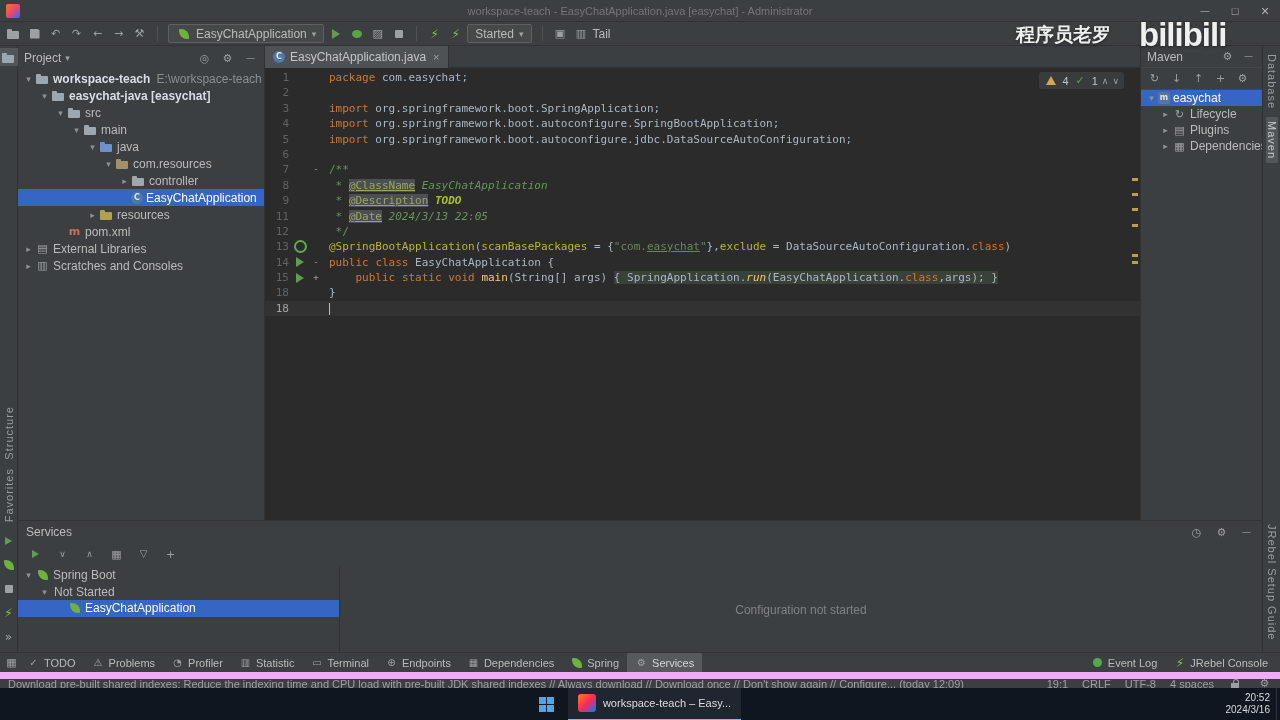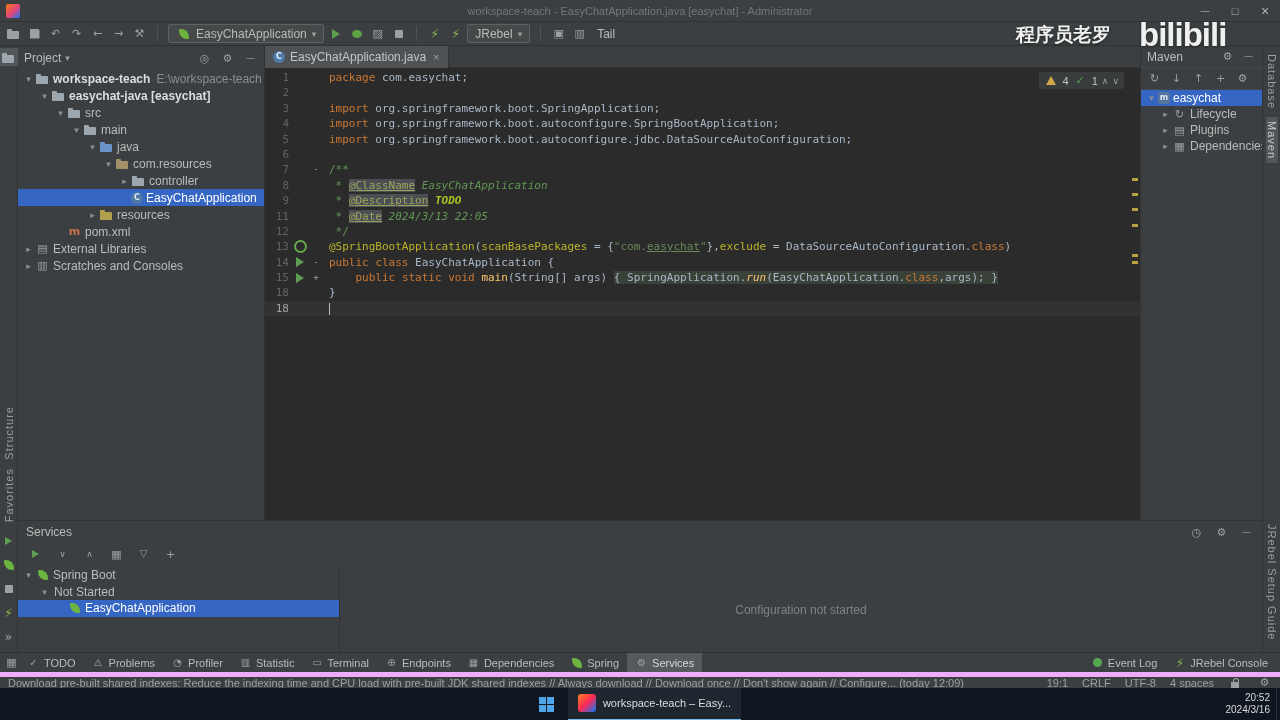--- a/index.html
+++ b/index.html
@@ -50,21 +50,21 @@
 .wc-min::before{content:"—";font-size:9px}
 .wc-max::before{content:"□"}
 .wc-close::before{content:"×";font-size:14px}
 
 
 #toolbar{position:absolute;left:0;top:22px;width:1280px;height:24px;background:#3c3f41;border-bottom:1px solid #323232;display:flex;align-items:center;padding:0 6px;gap:4px}
 #toolbar .grp{display:flex;align-items:center;gap:6px}
 .sep{width:1px;height:15px;background:#515151;margin:0 6px;flex:none}
 .combo{display:flex;align-items:center;gap:5px;height:19px;padding:0 7px;background:#45494a;border:1px solid #5e6163;border-radius:2px;font-size:12px;color:#bbb;white-space:nowrap}
 .chev-d{color:#9da0a2;font-size:9px}.chev-d::before{content:"▾"}
-#tail{color:#bbb;font-size:12px;margin-left:6px}
+#tail{color:#bbb;font-size:12px;}
 
 
 .stripe{position:absolute;top:46px;width:18px;height:606px;background:#3c3f41;display:flex;flex-direction:column;align-items:center}
 #lstripe{left:0;border-right:1px solid #323232}
 #rstripe{left:1262px;border-left:1px solid #323232}
 .vtext{writing-mode:vertical-rl;font-size:11px;color:#9a9ea0;letter-spacing:1px;margin:8px 0;white-space:nowrap}
 .vtext.flip{transform:rotate(180deg)}
 .vtext.active{background:#515658;color:#c7c9cb;padding:4px 0}
 .stripe-icon{width:18px;height:18px;display:flex;align-items:center;justify-content:center;margin:2px 0}
 .stripe-icon.active{background:#515658}
@@ -131,21 +131,21 @@
 #svc-empty{flex:1;display:flex;align-items:center;justify-content:center;color:#7f8284;font-size:12px}
 
 
 #twbar{position:absolute;left:0;top:652px;width:1280px;height:20px;background:#3c3f41;border-top:1px solid #323232;display:flex;align-items:center;font-size:11px;padding:0 4px}
 .twb{display:flex;align-items:center;gap:4px;padding:0 8px;height:100%;color:#bbb;white-space:nowrap}
 .twb.active{background:#565a5d;color:#d5d7d9}
 .twb .ic{width:13px;height:13px;font-size:10px}
 #twb-right{margin-left:auto;display:flex;height:100%}
 
 
-#statusbar{position:absolute;left:0;top:672px;width:1280px;height:16px;background:#3c3f41;border-top:5px solid #f0abfc;display:flex;align-items:center;padding:0 8px;font-size:11px;color:#9da0a2;white-space:nowrap}
+#statusbar{position:absolute;left:0;top:672px;width:1280px;height:16px;background:#3c3f41;border-top:7px solid #f0abfc;display:flex;align-items:center;padding:0 8px;font-size:11px;color:#9da0a2;white-space:nowrap}
 #sb-right{margin-left:auto;display:flex;gap:14px;align-items:center}
 
 
 #taskbar{position:absolute;left:0;top:688px;width:1280px;height:32px;background:#0f1620;display:flex;align-items:center;justify-content:center}
 .tb-center{display:flex;align-items:center;gap:14px;height:100%}
 .win-logo{display:grid;grid-template-columns:7px 7px;grid-template-rows:7px 7px;gap:1px}
 .win-logo i{background:#4da6e8}
 .task-item{display:flex;align-items:center;gap:7px;height:100%;padding:16px 10px;background:rgba(255,255,255,.07);border-bottom:2px solid #76b9ed}
 .idea-icon{width:18px;height:18px;border-radius:3px;background:linear-gradient(135deg,#fc801d,#fe2857 50%,#007eff);flex:none}
 .task-label{color:#dcdee0;font-size:11px}
@@ -193,21 +193,21 @@
         <span class="ic ic-debug"></span>
         <span class="ic ic-coverage"></span>
         <span class="ic ic-stop"></span>
       </div>
     <span class="sep"></span>
     <div class="grp" id="tb-jr">
         <span class="ic ic-jrebel-run"></span>
         <span class="ic ic-jrebel-debug"></span>
       </div>
     <div class="combo">
-      <span>JRebel</span>
+      <span>Started</span>
       <span class="chev-d"></span>
     </div>
     <span class="sep"></span>
     <div class="grp" id="tb-extra">
         <span class="ic ic-camera"></span>
         <span class="ic ic-mem"></span>
       </div>
     <span id="tail">Tail</span>
   </div>
 

